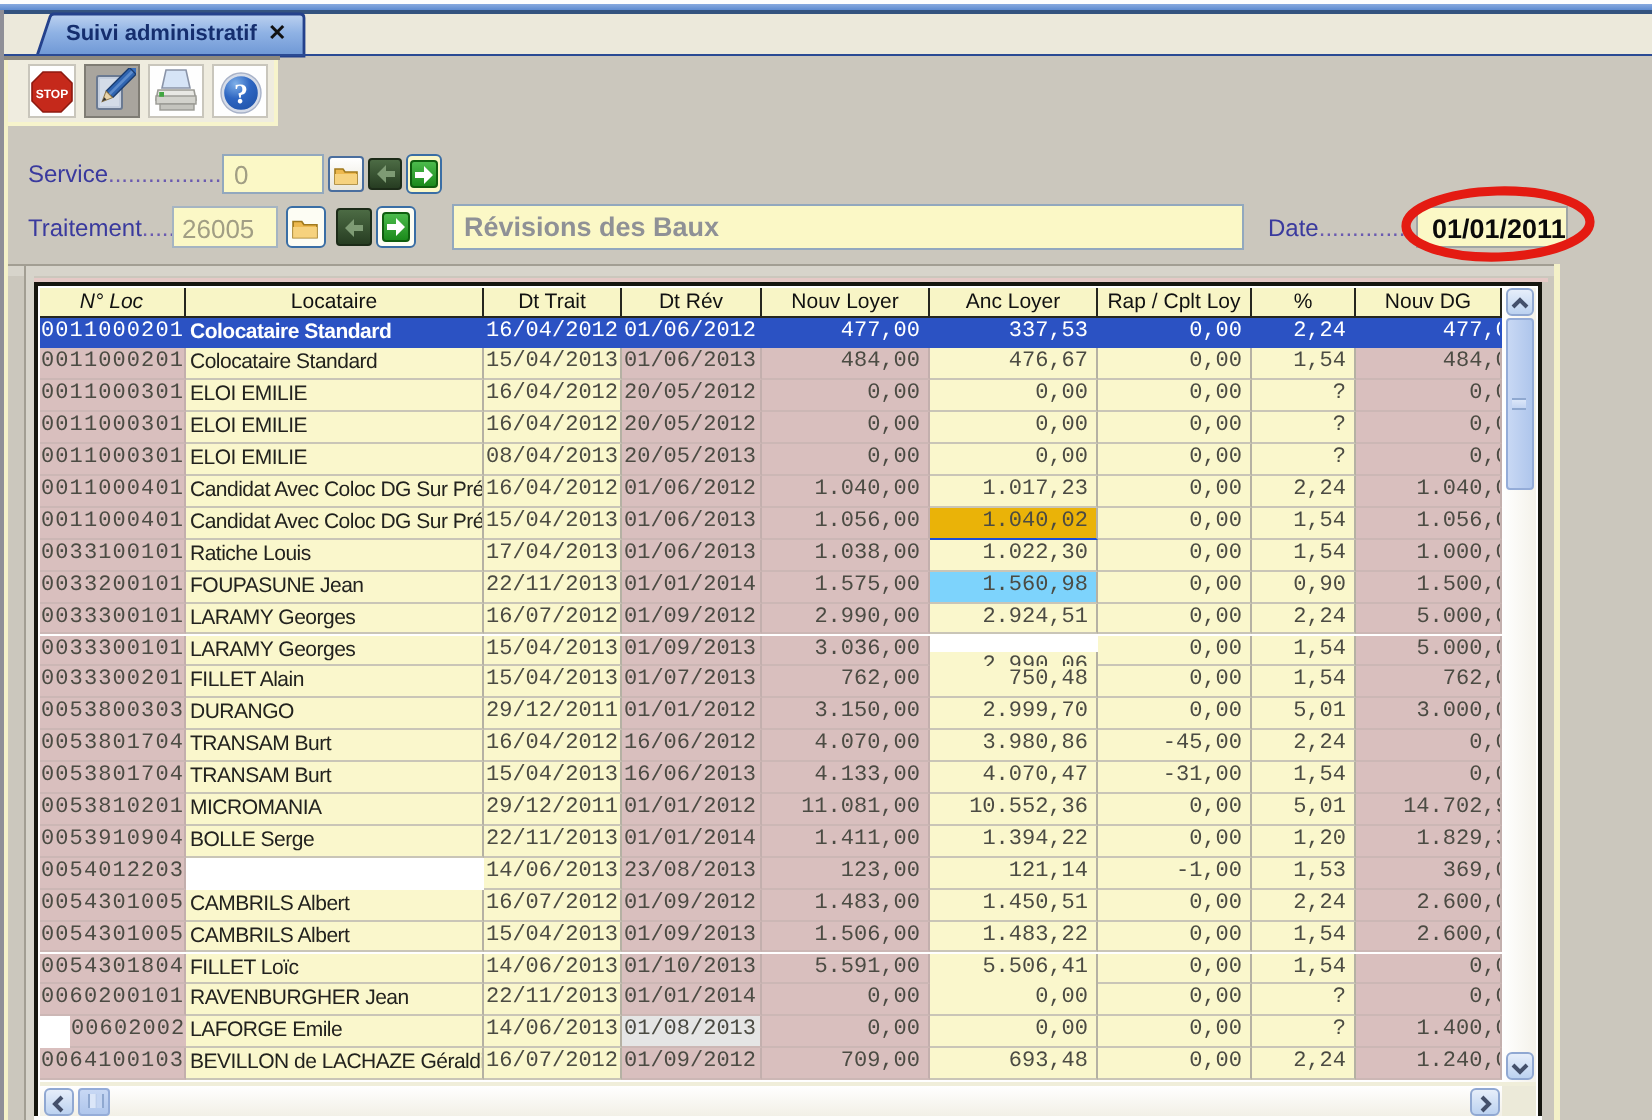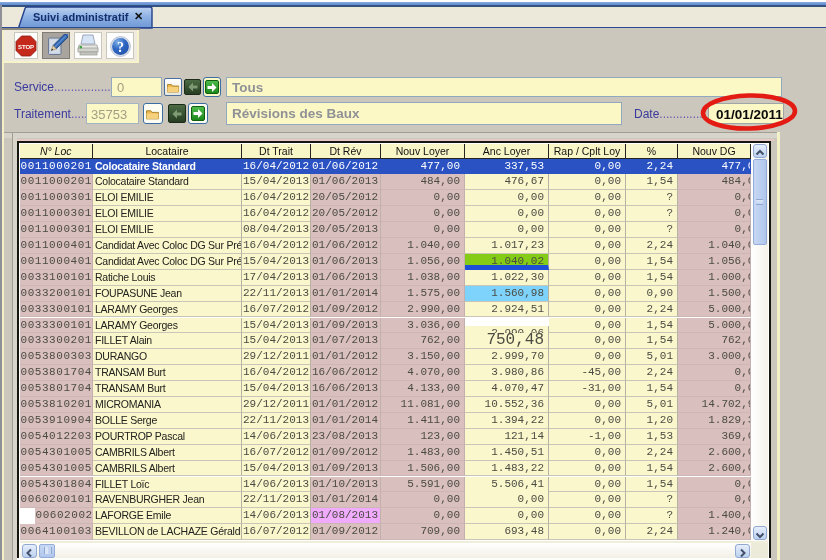--- a/index.html
+++ b/index.html
@@ -75,38 +75,37 @@
     <circle cx="10.5" cy="10.5" r="9.2" fill="url(#hg)" stroke="#D6DCE8" stroke-width="1.6"></circle>
     <circle cx="10.5" cy="10.5" r="10" fill="none" stroke="#A8B2C8" stroke-width="0.7"></circle>
     <text x="10.5" y="15.6" font-size="14" font-weight="bold" fill="#fff" text-anchor="middle" font-family="Liberation Serif">?</text>
   </svg>
 
   <div class="abs" style="left:14px;top:80px;font-size:12px;color:#3A3A9E;">Service<span style="color:#6A5AB0;">..................</span></div>
   <div class="abs" style="left:14px;top:107px;font-size:12px;color:#3A3A9E;">Traitement<span style="color:#6A5AB0;">.....</span></div>
   <div class="abs" style="left:634px;top:107px;font-size:12px;color:#3A3A9E;">Date<span style="color:#6A5AB0;">..............</span></div>
 
   <div class="abs" style="left:111px;top:77px;width:51px;height:19.5px;background:#FBF8C6;border:1px solid #92A8BE;box-sizing:border-box;font-size:13px;color:#A19E84;padding:2px 0 0 5px;">0</div>
-  <div class="abs" style="left:226px;top:77px;width:556px;height:19.5px;background:#FBF8C6;border:1px solid #92A8BE;box-sizing:border-box;font-size:13.5px;font-weight:bold;color:#8F9196;padding:1.5px 0 0 5px;">Tous</div>
 
   <div class="abs" style="left:164px;top:78px;width:17.5px;height:17.5px;background:linear-gradient(#FFFFFF,#E9E6DA);border:1px solid #4A6E9E;border-radius:2px;box-sizing:border-box;"></div>
   <svg class="abs" style="left:167px;top:81.5px;" width="12" height="11" viewBox="0 0 12 11">
     <path d="M0.5,2.5 L0.5,10 L11.5,10 L11.5,4 L5.5,4 L4.5,2.5 Z" fill="#EDB84E" stroke="#A17A1E" stroke-width="0.8"></path>
     <path d="M0.5,5 L11.5,5 L11.5,10 L0.5,10 Z" fill="#F6D27E"></path>
   </svg>
   <div class="abs" style="left:184px;top:78.5px;width:16.5px;height:16.5px;background:linear-gradient(#4C6B44,#273D22);border:1px solid #1C2B18;border-radius:2px;box-sizing:border-box;"></div>
   <svg class="abs" style="left:187.5px;top:82px;" width="10" height="10" viewBox="0 0 10 10">
     <path d="M5,0.5 L0.5,5 L5,9.5 L5,6.5 L9.5,6.5 L9.5,3.5 L5,3.5 Z" fill="#7E9B74"></path>
   </svg>
   <div class="abs" style="left:202.5px;top:77px;width:18.5px;height:19.5px;background:#FBF8C6;border:1.6px solid #3A6EA5;border-radius:3px;box-sizing:border-box;"></div>
   <div class="abs" style="left:205px;top:79.5px;width:13.5px;height:14.5px;background:linear-gradient(#4CBB4C,#1B8A1B);border:1px solid #0F5E0F;border-radius:2px;box-sizing:border-box;"></div>
   <svg class="abs" style="left:207px;top:82.5px;" width="10" height="9" viewBox="0 0 10 9">
     <path d="M5,0 L9.5,4.5 L5,9 L5,6 L0.5,6 L0.5,3 L5,3 Z" fill="#FFFFFF"></path>
   </svg>
 
-  <div class="abs" style="left:86px;top:103px;width:52.5px;height:20.5px;background:#FBF8C6;border:1px solid #A5B4C2;box-sizing:border-box;font-size:13px;color:#A19E84;padding:2.5px 0 0 4px;">35753</div>
+  <div class="abs" style="left:86px;top:103px;width:52.5px;height:20.5px;background:#FBF8C6;border:1px solid #A5B4C2;box-sizing:border-box;font-size:13px;color:#A19E84;padding:2.5px 0 0 4px;">26005</div>
   <div class="abs" style="left:226px;top:101.5px;width:396px;height:23px;background:#FBF8C6;border:1px solid #92A8BE;box-sizing:border-box;font-size:13.5px;font-weight:bold;color:#8F9196;padding:3.5px 0 0 5px;">Révisions des Baux</div>
   <div class="abs" style="left:708px;top:103px;width:76px;height:21px;background:#FBF8C6;border:1px solid #9FA5A5;box-sizing:border-box;font-size:13.5px;font-weight:bold;color:#0A0A0A;padding:3px 0 0 7px;">01/01/2011</div>
 
   <div class="abs" style="left:142.5px;top:103px;width:20.5px;height:20.5px;background:#FDFDF4;border:1.6px solid #3A6EA5;border-radius:3px;box-sizing:border-box;"></div>
   <svg class="abs" style="left:146px;top:107.5px;" width="13" height="12" viewBox="0 0 12 11">
     <path d="M0.5,2.5 L0.5,10 L11.5,10 L11.5,4 L5.5,4 L4.5,2.5 Z" fill="#EDB84E" stroke="#A17A1E" stroke-width="0.8"></path>
     <path d="M0.5,5 L11.5,5 L11.5,10 L0.5,10 Z" fill="#F6D27E"></path>
   </svg>
   <div class="abs" style="left:168px;top:104px;width:17.5px;height:18.5px;background:linear-gradient(#4C6B44,#273D22);border:1px solid #1C2B18;border-radius:2px;box-sizing:border-box;"></div>
   <svg class="abs" style="left:171.5px;top:108.5px;" width="10" height="10" viewBox="0 0 10 10">
@@ -204,21 +203,21 @@
       <div style="position:absolute;left:529.5px;top:94.5px;width:77px;height:15.9px;background:#FAF7CC;color:#4B4B43;font-family:'Liberation Mono',monospace;font-size:11px;letter-spacing:0px;border-right:1px solid #B5B1A3;border-bottom:1px solid #C9C5B7;box-sizing:border-box;text-align:right;padding-right:4px;line-height:15px;white-space:nowrap;overflow:hidden;">0,00</div>
       <div style="position:absolute;left:606.5px;top:94.5px;width:52px;height:15.9px;background:#FAF7CC;color:#4B4B43;font-family:'Liberation Mono',monospace;font-size:11px;letter-spacing:0px;border-right:1px solid #B5B1A3;border-bottom:1px solid #C9C5B7;box-sizing:border-box;text-align:right;padding-right:4px;line-height:15px;white-space:nowrap;overflow:hidden;">2,24</div>
       <div style="position:absolute;left:658.5px;top:94.5px;width:73px;height:15.9px;background:#D9BFBE;color:#4B4B43;font-family:'Liberation Mono',monospace;font-size:11px;letter-spacing:0px;border-right:1px solid #C3AFAD;border-bottom:1px solid #CCB7B5;box-sizing:border-box;text-align:right;padding-right:5px;line-height:15px;white-space:nowrap;overflow:hidden;">
         <div style="position:absolute;right:-16px;top:0;width:89px;text-align:right;padding-right:5px;box-sizing:border-box;">1.040,00</div>
       </div>
       <div style="position:absolute;left:0px;top:110.4px;width:73.5px;height:15.9px;background:#D9BFBE;color:#4B4B43;font-family:'Liberation Mono',monospace;font-size:11px;letter-spacing:0.55px;border-right:1px solid #C3AFAD;border-bottom:1px solid #CCB7B5;box-sizing:border-box;text-align:left;padding-left:1px;line-height:15px;white-space:nowrap;overflow:hidden;">0011000401</div>
       <div style="position:absolute;left:73.5px;top:110.4px;width:149px;height:15.9px;background:#FAF7CC;color:#22221E;font-size:10.5px;letter-spacing:-0.25px;border-right:1px solid #B5B1A3;border-bottom:1px solid #C9C5B7;box-sizing:border-box;text-align:left;padding-left:2px;line-height:15px;white-space:nowrap;overflow:hidden;">Candidat Avec Coloc DG Sur PréCompte</div>
       <div style="position:absolute;left:222.5px;top:110.4px;width:69px;height:15.9px;background:#FAF7CC;color:#4B4B43;font-family:'Liberation Mono',monospace;font-size:11px;letter-spacing:0px;border-right:1px solid #B5B1A3;border-bottom:1px solid #C9C5B7;box-sizing:border-box;text-align:left;padding-left:1px;line-height:15px;white-space:nowrap;overflow:hidden;">15/04/2013</div>
       <div style="position:absolute;left:291.5px;top:110.4px;width:70px;height:15.9px;background:#D9BFBE;color:#4B4B43;font-family:'Liberation Mono',monospace;font-size:11px;letter-spacing:0px;border-right:1px solid #C3AFAD;border-bottom:1px solid #CCB7B5;box-sizing:border-box;text-align:left;padding-left:1px;line-height:15px;white-space:nowrap;overflow:hidden;">01/06/2013</div>
       <div style="position:absolute;left:361.5px;top:110.4px;width:84px;height:15.9px;background:#D9BFBE;color:#4B4B43;font-family:'Liberation Mono',monospace;font-size:11px;letter-spacing:0px;border-right:1px solid #C3AFAD;border-bottom:1px solid #CCB7B5;box-sizing:border-box;text-align:right;padding-right:4px;line-height:15px;white-space:nowrap;overflow:hidden;">1.056,00</div>
-      <div style="position:absolute;left:445.5px;top:110.4px;width:84px;height:15.9px;background:#84cc16;color:#4B4B43;font-family:'Liberation Mono',monospace;font-size:11px;letter-spacing:0px;border-right:1px solid #B5B1A3;border-bottom:5px solid #1d4ed8;box-sizing:border-box;text-align:right;padding-right:4px;line-height:15px;white-space:nowrap;overflow:hidden;">1.040,02</div>
+      <div style="position:absolute;left:445.5px;top:110.4px;width:84px;height:15.9px;background:#eab308;color:#4B4B43;font-family:'Liberation Mono',monospace;font-size:11px;letter-spacing:0px;border-right:1px solid #B5B1A3;border-bottom:1px solid #1d4ed8;box-sizing:border-box;text-align:right;padding-right:4px;line-height:15px;white-space:nowrap;overflow:hidden;">1.040,02</div>
       <div style="position:absolute;left:529.5px;top:110.4px;width:77px;height:15.9px;background:#FAF7CC;color:#4B4B43;font-family:'Liberation Mono',monospace;font-size:11px;letter-spacing:0px;border-right:1px solid #B5B1A3;border-bottom:1px solid #C9C5B7;box-sizing:border-box;text-align:right;padding-right:4px;line-height:15px;white-space:nowrap;overflow:hidden;">0,00</div>
       <div style="position:absolute;left:606.5px;top:110.4px;width:52px;height:15.9px;background:#FAF7CC;color:#4B4B43;font-family:'Liberation Mono',monospace;font-size:11px;letter-spacing:0px;border-right:1px solid #B5B1A3;border-bottom:1px solid #C9C5B7;box-sizing:border-box;text-align:right;padding-right:4px;line-height:15px;white-space:nowrap;overflow:hidden;">1,54</div>
       <div style="position:absolute;left:658.5px;top:110.4px;width:73px;height:15.9px;background:#D9BFBE;color:#4B4B43;font-family:'Liberation Mono',monospace;font-size:11px;letter-spacing:0px;border-right:1px solid #C3AFAD;border-bottom:1px solid #CCB7B5;box-sizing:border-box;text-align:right;padding-right:5px;line-height:15px;white-space:nowrap;overflow:hidden;">
         <div style="position:absolute;right:-16px;top:0;width:89px;text-align:right;padding-right:5px;box-sizing:border-box;">1.056,00</div>
       </div>
       <div style="position:absolute;left:0px;top:126.3px;width:73.5px;height:15.9px;background:#D9BFBE;color:#4B4B43;font-family:'Liberation Mono',monospace;font-size:11px;letter-spacing:0.55px;border-right:1px solid #C3AFAD;border-bottom:1px solid #CCB7B5;box-sizing:border-box;text-align:left;padding-left:1px;line-height:15px;white-space:nowrap;overflow:hidden;">0033100101</div>
       <div style="position:absolute;left:73.5px;top:126.3px;width:149px;height:15.9px;background:#FAF7CC;color:#22221E;font-size:10.5px;letter-spacing:-0.25px;border-right:1px solid #B5B1A3;border-bottom:1px solid #C9C5B7;box-sizing:border-box;text-align:left;padding-left:2px;line-height:15px;white-space:nowrap;overflow:hidden;">Ratiche Louis</div>
       <div style="position:absolute;left:222.5px;top:126.3px;width:69px;height:15.9px;background:#FAF7CC;color:#4B4B43;font-family:'Liberation Mono',monospace;font-size:11px;letter-spacing:0px;border-right:1px solid #B5B1A3;border-bottom:1px solid #C9C5B7;box-sizing:border-box;text-align:left;padding-left:1px;line-height:15px;white-space:nowrap;overflow:hidden;">17/04/2013</div>
       <div style="position:absolute;left:291.5px;top:126.3px;width:70px;height:15.9px;background:#D9BFBE;color:#4B4B43;font-family:'Liberation Mono',monospace;font-size:11px;letter-spacing:0px;border-right:1px solid #C3AFAD;border-bottom:1px solid #CCB7B5;box-sizing:border-box;text-align:left;padding-left:1px;line-height:15px;white-space:nowrap;overflow:hidden;">01/06/2013</div>
       <div style="position:absolute;left:361.5px;top:126.3px;width:84px;height:15.9px;background:#D9BFBE;color:#4B4B43;font-family:'Liberation Mono',monospace;font-size:11px;letter-spacing:0px;border-right:1px solid #C3AFAD;border-bottom:1px solid #CCB7B5;box-sizing:border-box;text-align:right;padding-right:4px;line-height:15px;white-space:nowrap;overflow:hidden;">1.038,00</div>
@@ -259,21 +258,21 @@
       <div style="position:absolute;left:529.5px;top:174px;width:77px;height:15.9px;background:#FAF7CC;color:#4B4B43;font-family:'Liberation Mono',monospace;font-size:11px;letter-spacing:0px;border-right:1px solid #B5B1A3;border-bottom:1px solid #C9C5B7;box-sizing:border-box;text-align:right;padding-right:4px;line-height:15px;white-space:nowrap;overflow:hidden;">0,00</div>
       <div style="position:absolute;left:606.5px;top:174px;width:52px;height:15.9px;background:#FAF7CC;color:#4B4B43;font-family:'Liberation Mono',monospace;font-size:11px;letter-spacing:0px;border-right:1px solid #B5B1A3;border-bottom:1px solid #C9C5B7;box-sizing:border-box;text-align:right;padding-right:4px;line-height:15px;white-space:nowrap;overflow:hidden;">1,54</div>
       <div style="position:absolute;left:658.5px;top:174px;width:73px;height:15.9px;background:#D9BFBE;color:#4B4B43;font-family:'Liberation Mono',monospace;font-size:11px;letter-spacing:0px;border-right:1px solid #C3AFAD;border-bottom:1px solid #CCB7B5;box-sizing:border-box;text-align:right;padding-right:5px;line-height:15px;white-space:nowrap;overflow:hidden;">
         <div style="position:absolute;right:-16px;top:0;width:89px;text-align:right;padding-right:5px;box-sizing:border-box;">5.000,00</div>
       </div>
       <div style="position:absolute;left:0px;top:189.9px;width:73.5px;height:15.9px;background:#D9BFBE;color:#4B4B43;font-family:'Liberation Mono',monospace;font-size:11px;letter-spacing:0.55px;border-right:1px solid #C3AFAD;border-bottom:1px solid #CCB7B5;box-sizing:border-box;text-align:left;padding-left:1px;line-height:15px;white-space:nowrap;overflow:hidden;">0033300201</div>
       <div style="position:absolute;left:73.5px;top:189.9px;width:149px;height:15.9px;background:#FAF7CC;color:#22221E;font-size:10.5px;letter-spacing:-0.25px;border-right:1px solid #B5B1A3;border-bottom:1px solid #C9C5B7;box-sizing:border-box;text-align:left;padding-left:2px;line-height:15px;white-space:nowrap;overflow:hidden;">FILLET Alain</div>
       <div style="position:absolute;left:222.5px;top:189.9px;width:69px;height:15.9px;background:#FAF7CC;color:#4B4B43;font-family:'Liberation Mono',monospace;font-size:11px;letter-spacing:0px;border-right:1px solid #B5B1A3;border-bottom:1px solid #C9C5B7;box-sizing:border-box;text-align:left;padding-left:1px;line-height:15px;white-space:nowrap;overflow:hidden;">15/04/2013</div>
       <div style="position:absolute;left:291.5px;top:189.9px;width:70px;height:15.9px;background:#D9BFBE;color:#4B4B43;font-family:'Liberation Mono',monospace;font-size:11px;letter-spacing:0px;border-right:1px solid #C3AFAD;border-bottom:1px solid #CCB7B5;box-sizing:border-box;text-align:left;padding-left:1px;line-height:15px;white-space:nowrap;overflow:hidden;">01/07/2013</div>
       <div style="position:absolute;left:361.5px;top:189.9px;width:84px;height:15.9px;background:#D9BFBE;color:#4B4B43;font-family:'Liberation Mono',monospace;font-size:11px;letter-spacing:0px;border-right:1px solid #C3AFAD;border-bottom:1px solid #CCB7B5;box-sizing:border-box;text-align:right;padding-right:4px;line-height:15px;white-space:nowrap;overflow:hidden;">762,00</div>
-      <div style="position:absolute;left:445.5px;top:189.9px;width:84px;height:15.9px;background:#FAF7CC;color:#4B4B43;font-family:'Liberation Mono',monospace;font-size:16px;letter-spacing:0px;border-right:1px solid #B5B1A3;border-bottom:1px solid #C9C5B7;box-sizing:border-box;text-align:right;padding-right:4px;line-height:15px;white-space:nowrap;overflow:hidden;">750,48</div>
+      <div style="position:absolute;left:445.5px;top:189.9px;width:84px;height:15.9px;background:#FAF7CC;color:#4B4B43;font-family:'Liberation Mono',monospace;font-size:11px;letter-spacing:0px;border-right:1px solid #B5B1A3;border-bottom:1px solid #C9C5B7;box-sizing:border-box;text-align:right;padding-right:4px;line-height:15px;white-space:nowrap;overflow:hidden;">750,48</div>
       <div style="position:absolute;left:529.5px;top:189.9px;width:77px;height:15.9px;background:#FAF7CC;color:#4B4B43;font-family:'Liberation Mono',monospace;font-size:11px;letter-spacing:0px;border-right:1px solid #B5B1A3;border-bottom:1px solid #C9C5B7;box-sizing:border-box;text-align:right;padding-right:4px;line-height:15px;white-space:nowrap;overflow:hidden;">0,00</div>
       <div style="position:absolute;left:606.5px;top:189.9px;width:52px;height:15.9px;background:#FAF7CC;color:#4B4B43;font-family:'Liberation Mono',monospace;font-size:11px;letter-spacing:0px;border-right:1px solid #B5B1A3;border-bottom:1px solid #C9C5B7;box-sizing:border-box;text-align:right;padding-right:4px;line-height:15px;white-space:nowrap;overflow:hidden;">1,54</div>
       <div style="position:absolute;left:658.5px;top:189.9px;width:73px;height:15.9px;background:#D9BFBE;color:#4B4B43;font-family:'Liberation Mono',monospace;font-size:11px;letter-spacing:0px;border-right:1px solid #C3AFAD;border-bottom:1px solid #CCB7B5;box-sizing:border-box;text-align:right;padding-right:5px;line-height:15px;white-space:nowrap;overflow:hidden;">
         <div style="position:absolute;right:-16px;top:0;width:89px;text-align:right;padding-right:5px;box-sizing:border-box;">762,00</div>
       </div>
       <div style="position:absolute;left:0px;top:205.8px;width:73.5px;height:15.9px;background:#D9BFBE;color:#4B4B43;font-family:'Liberation Mono',monospace;font-size:11px;letter-spacing:0.55px;border-right:1px solid #C3AFAD;border-bottom:1px solid #CCB7B5;box-sizing:border-box;text-align:left;padding-left:1px;line-height:15px;white-space:nowrap;overflow:hidden;">0053800303</div>
       <div style="position:absolute;left:73.5px;top:205.8px;width:149px;height:15.9px;background:#FAF7CC;color:#22221E;font-size:10.5px;letter-spacing:-0.25px;border-right:1px solid #B5B1A3;border-bottom:1px solid #C9C5B7;box-sizing:border-box;text-align:left;padding-left:2px;line-height:15px;white-space:nowrap;overflow:hidden;">DURANGO</div>
       <div style="position:absolute;left:222.5px;top:205.8px;width:69px;height:15.9px;background:#FAF7CC;color:#4B4B43;font-family:'Liberation Mono',monospace;font-size:11px;letter-spacing:0px;border-right:1px solid #B5B1A3;border-bottom:1px solid #C9C5B7;box-sizing:border-box;text-align:left;padding-left:1px;line-height:15px;white-space:nowrap;overflow:hidden;">29/12/2011</div>
       <div style="position:absolute;left:291.5px;top:205.8px;width:70px;height:15.9px;background:#D9BFBE;color:#4B4B43;font-family:'Liberation Mono',monospace;font-size:11px;letter-spacing:0px;border-right:1px solid #C3AFAD;border-bottom:1px solid #CCB7B5;box-sizing:border-box;text-align:left;padding-left:1px;line-height:15px;white-space:nowrap;overflow:hidden;">01/01/2012</div>
       <div style="position:absolute;left:361.5px;top:205.8px;width:84px;height:15.9px;background:#D9BFBE;color:#4B4B43;font-family:'Liberation Mono',monospace;font-size:11px;letter-spacing:0px;border-right:1px solid #C3AFAD;border-bottom:1px solid #CCB7B5;box-sizing:border-box;text-align:right;padding-right:4px;line-height:15px;white-space:nowrap;overflow:hidden;">3.150,00</div>
@@ -321,21 +320,20 @@
       <div style="position:absolute;left:222.5px;top:269.4px;width:69px;height:15.9px;background:#FAF7CC;color:#4B4B43;font-family:'Liberation Mono',monospace;font-size:11px;letter-spacing:0px;border-right:1px solid #B5B1A3;border-bottom:1px solid #C9C5B7;box-sizing:border-box;text-align:left;padding-left:1px;line-height:15px;white-space:nowrap;overflow:hidden;">22/11/2013</div>
       <div style="position:absolute;left:291.5px;top:269.4px;width:70px;height:15.9px;background:#D9BFBE;color:#4B4B43;font-family:'Liberation Mono',monospace;font-size:11px;letter-spacing:0px;border-right:1px solid #C3AFAD;border-bottom:1px solid #CCB7B5;box-sizing:border-box;text-align:left;padding-left:1px;line-height:15px;white-space:nowrap;overflow:hidden;">01/01/2014</div>
       <div style="position:absolute;left:361.5px;top:269.4px;width:84px;height:15.9px;background:#D9BFBE;color:#4B4B43;font-family:'Liberation Mono',monospace;font-size:11px;letter-spacing:0px;border-right:1px solid #C3AFAD;border-bottom:1px solid #CCB7B5;box-sizing:border-box;text-align:right;padding-right:4px;line-height:15px;white-space:nowrap;overflow:hidden;">1.411,00</div>
       <div style="position:absolute;left:445.5px;top:269.4px;width:84px;height:15.9px;background:#FAF7CC;color:#4B4B43;font-family:'Liberation Mono',monospace;font-size:11px;letter-spacing:0px;border-right:1px solid #B5B1A3;border-bottom:1px solid #C9C5B7;box-sizing:border-box;text-align:right;padding-right:4px;line-height:15px;white-space:nowrap;overflow:hidden;">1.394,22</div>
       <div style="position:absolute;left:529.5px;top:269.4px;width:77px;height:15.9px;background:#FAF7CC;color:#4B4B43;font-family:'Liberation Mono',monospace;font-size:11px;letter-spacing:0px;border-right:1px solid #B5B1A3;border-bottom:1px solid #C9C5B7;box-sizing:border-box;text-align:right;padding-right:4px;line-height:15px;white-space:nowrap;overflow:hidden;">0,00</div>
       <div style="position:absolute;left:606.5px;top:269.4px;width:52px;height:15.9px;background:#FAF7CC;color:#4B4B43;font-family:'Liberation Mono',monospace;font-size:11px;letter-spacing:0px;border-right:1px solid #B5B1A3;border-bottom:1px solid #C9C5B7;box-sizing:border-box;text-align:right;padding-right:4px;line-height:15px;white-space:nowrap;overflow:hidden;">1,20</div>
       <div style="position:absolute;left:658.5px;top:269.4px;width:73px;height:15.9px;background:#D9BFBE;color:#4B4B43;font-family:'Liberation Mono',monospace;font-size:11px;letter-spacing:0px;border-right:1px solid #C3AFAD;border-bottom:1px solid #CCB7B5;box-sizing:border-box;text-align:right;padding-right:5px;line-height:15px;white-space:nowrap;overflow:hidden;">
         <div style="position:absolute;right:-16px;top:0;width:89px;text-align:right;padding-right:5px;box-sizing:border-box;">1.829,35</div>
       </div>
       <div style="position:absolute;left:0px;top:285.3px;width:73.5px;height:15.9px;background:#D9BFBE;color:#4B4B43;font-family:'Liberation Mono',monospace;font-size:11px;letter-spacing:0.55px;border-right:1px solid #C3AFAD;border-bottom:1px solid #CCB7B5;box-sizing:border-box;text-align:left;padding-left:1px;line-height:15px;white-space:nowrap;overflow:hidden;">0054012203</div>
-      <div style="position:absolute;left:73.5px;top:285.3px;width:149px;height:15.9px;background:#FAF7CC;color:#22221E;font-size:10.5px;letter-spacing:-0.25px;border-right:1px solid #B5B1A3;border-bottom:1px solid #C9C5B7;box-sizing:border-box;text-align:left;padding-left:2px;line-height:15px;white-space:nowrap;overflow:hidden;">POURTROP Pascal</div>
       <div style="position:absolute;left:222.5px;top:285.3px;width:69px;height:15.9px;background:#FAF7CC;color:#4B4B43;font-family:'Liberation Mono',monospace;font-size:11px;letter-spacing:0px;border-right:1px solid #B5B1A3;border-bottom:1px solid #C9C5B7;box-sizing:border-box;text-align:left;padding-left:1px;line-height:15px;white-space:nowrap;overflow:hidden;">14/06/2013</div>
       <div style="position:absolute;left:291.5px;top:285.3px;width:70px;height:15.9px;background:#D9BFBE;color:#4B4B43;font-family:'Liberation Mono',monospace;font-size:11px;letter-spacing:0px;border-right:1px solid #C3AFAD;border-bottom:1px solid #CCB7B5;box-sizing:border-box;text-align:left;padding-left:1px;line-height:15px;white-space:nowrap;overflow:hidden;">23/08/2013</div>
       <div style="position:absolute;left:361.5px;top:285.3px;width:84px;height:15.9px;background:#D9BFBE;color:#4B4B43;font-family:'Liberation Mono',monospace;font-size:11px;letter-spacing:0px;border-right:1px solid #C3AFAD;border-bottom:1px solid #CCB7B5;box-sizing:border-box;text-align:right;padding-right:4px;line-height:15px;white-space:nowrap;overflow:hidden;">123,00</div>
       <div style="position:absolute;left:445.5px;top:285.3px;width:84px;height:15.9px;background:#FAF7CC;color:#4B4B43;font-family:'Liberation Mono',monospace;font-size:11px;letter-spacing:0px;border-right:1px solid #B5B1A3;border-bottom:1px solid #C9C5B7;box-sizing:border-box;text-align:right;padding-right:4px;line-height:15px;white-space:nowrap;overflow:hidden;">121,14</div>
       <div style="position:absolute;left:529.5px;top:285.3px;width:77px;height:15.9px;background:#FAF7CC;color:#4B4B43;font-family:'Liberation Mono',monospace;font-size:11px;letter-spacing:0px;border-right:1px solid #B5B1A3;border-bottom:1px solid #C9C5B7;box-sizing:border-box;text-align:right;padding-right:4px;line-height:15px;white-space:nowrap;overflow:hidden;">-1,00</div>
       <div style="position:absolute;left:606.5px;top:285.3px;width:52px;height:15.9px;background:#FAF7CC;color:#4B4B43;font-family:'Liberation Mono',monospace;font-size:11px;letter-spacing:0px;border-right:1px solid #B5B1A3;border-bottom:1px solid #C9C5B7;box-sizing:border-box;text-align:right;padding-right:4px;line-height:15px;white-space:nowrap;overflow:hidden;">1,53</div>
       <div style="position:absolute;left:658.5px;top:285.3px;width:73px;height:15.9px;background:#D9BFBE;color:#4B4B43;font-family:'Liberation Mono',monospace;font-size:11px;letter-spacing:0px;border-right:1px solid #C3AFAD;border-bottom:1px solid #CCB7B5;box-sizing:border-box;text-align:right;padding-right:5px;line-height:15px;white-space:nowrap;overflow:hidden;">
         <div style="position:absolute;right:-16px;top:0;width:89px;text-align:right;padding-right:5px;box-sizing:border-box;">369,00</div>
       </div>
       <div style="position:absolute;left:0px;top:301.2px;width:73.5px;height:15.9px;background:#D9BFBE;color:#4B4B43;font-family:'Liberation Mono',monospace;font-size:11px;letter-spacing:0.55px;border-right:1px solid #C3AFAD;border-bottom:1px solid #CCB7B5;box-sizing:border-box;text-align:left;padding-left:1px;line-height:15px;white-space:nowrap;overflow:hidden;">0054301005</div>
@@ -378,21 +376,21 @@
       <div style="position:absolute;left:361.5px;top:348.90000000000003px;width:84px;height:15.9px;background:#D9BFBE;color:#4B4B43;font-family:'Liberation Mono',monospace;font-size:11px;letter-spacing:0px;border-right:1px solid #C3AFAD;border-bottom:1px solid #CCB7B5;box-sizing:border-box;text-align:right;padding-right:4px;line-height:15px;white-space:nowrap;overflow:hidden;">0,00</div>
       <div style="position:absolute;left:445.5px;top:348.90000000000003px;width:84px;height:15.9px;background:#FAF7CC;color:#4B4B43;font-family:'Liberation Mono',monospace;font-size:11px;letter-spacing:0px;border-right:1px solid #B5B1A3;border-bottom:1px solid #C9C5B7;box-sizing:border-box;text-align:right;padding-right:4px;line-height:15px;white-space:nowrap;overflow:hidden;">0,00</div>
       <div style="position:absolute;left:529.5px;top:348.90000000000003px;width:77px;height:15.9px;background:#FAF7CC;color:#4B4B43;font-family:'Liberation Mono',monospace;font-size:11px;letter-spacing:0px;border-right:1px solid #B5B1A3;border-bottom:1px solid #C9C5B7;box-sizing:border-box;text-align:right;padding-right:4px;line-height:15px;white-space:nowrap;overflow:hidden;">0,00</div>
       <div style="position:absolute;left:606.5px;top:348.90000000000003px;width:52px;height:15.9px;background:#FAF7CC;color:#4B4B43;font-family:'Liberation Mono',monospace;font-size:11px;letter-spacing:0px;border-right:1px solid #B5B1A3;border-bottom:1px solid #C9C5B7;box-sizing:border-box;text-align:right;padding-right:4px;line-height:15px;white-space:nowrap;overflow:hidden;">?</div>
       <div style="position:absolute;left:658.5px;top:348.90000000000003px;width:73px;height:15.9px;background:#D9BFBE;color:#4B4B43;font-family:'Liberation Mono',monospace;font-size:11px;letter-spacing:0px;border-right:1px solid #C3AFAD;border-bottom:1px solid #CCB7B5;box-sizing:border-box;text-align:right;padding-right:5px;line-height:15px;white-space:nowrap;overflow:hidden;">
         <div style="position:absolute;right:-16px;top:0;width:89px;text-align:right;padding-right:5px;box-sizing:border-box;">0,00</div>
       </div>
       <div style="position:absolute;left:0px;top:364.8px;width:73.5px;height:15.9px;background:#D9BFBE;color:#4B4B43;font-family:'Liberation Mono',monospace;font-size:11px;letter-spacing:0.55px;border-right:1px solid #C3AFAD;border-bottom:1px solid #CCB7B5;box-sizing:border-box;text-align:left;padding-left:1px;line-height:15px;white-space:nowrap;overflow:hidden;margin-left:15px;">0060200201</div>
       <div style="position:absolute;left:73.5px;top:364.8px;width:149px;height:15.9px;background:#FAF7CC;color:#22221E;font-size:10.5px;letter-spacing:-0.25px;border-right:1px solid #B5B1A3;border-bottom:1px solid #C9C5B7;box-sizing:border-box;text-align:left;padding-left:2px;line-height:15px;white-space:nowrap;overflow:hidden;">LAFORGE Emile</div>
       <div style="position:absolute;left:222.5px;top:364.8px;width:69px;height:15.9px;background:#FAF7CC;color:#4B4B43;font-family:'Liberation Mono',monospace;font-size:11px;letter-spacing:0px;border-right:1px solid #B5B1A3;border-bottom:1px solid #C9C5B7;box-sizing:border-box;text-align:left;padding-left:1px;line-height:15px;white-space:nowrap;overflow:hidden;">14/06/2013</div>
-      <div style="position:absolute;left:291.5px;top:364.8px;width:70px;height:15.9px;background:#f0abfc;color:#4B4B43;font-family:'Liberation Mono',monospace;font-size:11px;letter-spacing:0px;border-right:1px solid #C3AFAD;border-bottom:1px solid #CCB7B5;box-sizing:border-box;text-align:left;padding-left:1px;line-height:15px;white-space:nowrap;overflow:hidden;">01/08/2013</div>
+      <div style="position:absolute;left:291.5px;top:364.8px;width:70px;height:15.9px;background:#e5e5e5;color:#4B4B43;font-family:'Liberation Mono',monospace;font-size:11px;letter-spacing:0px;border-right:1px solid #C3AFAD;border-bottom:1px solid #CCB7B5;box-sizing:border-box;text-align:left;padding-left:1px;line-height:15px;white-space:nowrap;overflow:hidden;">01/08/2013</div>
       <div style="position:absolute;left:361.5px;top:364.8px;width:84px;height:15.9px;background:#D9BFBE;color:#4B4B43;font-family:'Liberation Mono',monospace;font-size:11px;letter-spacing:0px;border-right:1px solid #C3AFAD;border-bottom:1px solid #CCB7B5;box-sizing:border-box;text-align:right;padding-right:4px;line-height:15px;white-space:nowrap;overflow:hidden;">0,00</div>
       <div style="position:absolute;left:445.5px;top:364.8px;width:84px;height:15.9px;background:#FAF7CC;color:#4B4B43;font-family:'Liberation Mono',monospace;font-size:11px;letter-spacing:0px;border-right:1px solid #B5B1A3;border-bottom:1px solid #C9C5B7;box-sizing:border-box;text-align:right;padding-right:4px;line-height:15px;white-space:nowrap;overflow:hidden;">0,00</div>
       <div style="position:absolute;left:529.5px;top:364.8px;width:77px;height:15.9px;background:#FAF7CC;color:#4B4B43;font-family:'Liberation Mono',monospace;font-size:11px;letter-spacing:0px;border-right:1px solid #B5B1A3;border-bottom:1px solid #C9C5B7;box-sizing:border-box;text-align:right;padding-right:4px;line-height:15px;white-space:nowrap;overflow:hidden;">0,00</div>
       <div style="position:absolute;left:606.5px;top:364.8px;width:52px;height:15.9px;background:#FAF7CC;color:#4B4B43;font-family:'Liberation Mono',monospace;font-size:11px;letter-spacing:0px;border-right:1px solid #B5B1A3;border-bottom:1px solid #C9C5B7;box-sizing:border-box;text-align:right;padding-right:4px;line-height:15px;white-space:nowrap;overflow:hidden;">?</div>
       <div style="position:absolute;left:658.5px;top:364.8px;width:73px;height:15.9px;background:#D9BFBE;color:#4B4B43;font-family:'Liberation Mono',monospace;font-size:11px;letter-spacing:0px;border-right:1px solid #C3AFAD;border-bottom:1px solid #CCB7B5;box-sizing:border-box;text-align:right;padding-right:5px;line-height:15px;white-space:nowrap;overflow:hidden;">
         <div style="position:absolute;right:-16px;top:0;width:89px;text-align:right;padding-right:5px;box-sizing:border-box;">1.400,00</div>
       </div>
       <div style="position:absolute;left:0px;top:380.7px;width:73.5px;height:15.9px;background:#D9BFBE;color:#4B4B43;font-family:'Liberation Mono',monospace;font-size:11px;letter-spacing:0.55px;border-right:1px solid #C3AFAD;border-bottom:1px solid #CCB7B5;box-sizing:border-box;text-align:left;padding-left:1px;line-height:15px;white-space:nowrap;overflow:hidden;">0064100103</div>
       <div style="position:absolute;left:73.5px;top:380.7px;width:149px;height:15.9px;background:#FAF7CC;color:#22221E;font-size:10.5px;letter-spacing:-0.25px;border-right:1px solid #B5B1A3;border-bottom:1px solid #C9C5B7;box-sizing:border-box;text-align:left;padding-left:2px;line-height:15px;white-space:nowrap;overflow:hidden;">BEVILLON de LACHAZE Géraldine</div>
       <div style="position:absolute;left:222.5px;top:380.7px;width:69px;height:15.9px;background:#FAF7CC;color:#4B4B43;font-family:'Liberation Mono',monospace;font-size:11px;letter-spacing:0px;border-right:1px solid #B5B1A3;border-bottom:1px solid #C9C5B7;box-sizing:border-box;text-align:left;padding-left:1px;line-height:15px;white-space:nowrap;overflow:hidden;">16/07/2012</div>

